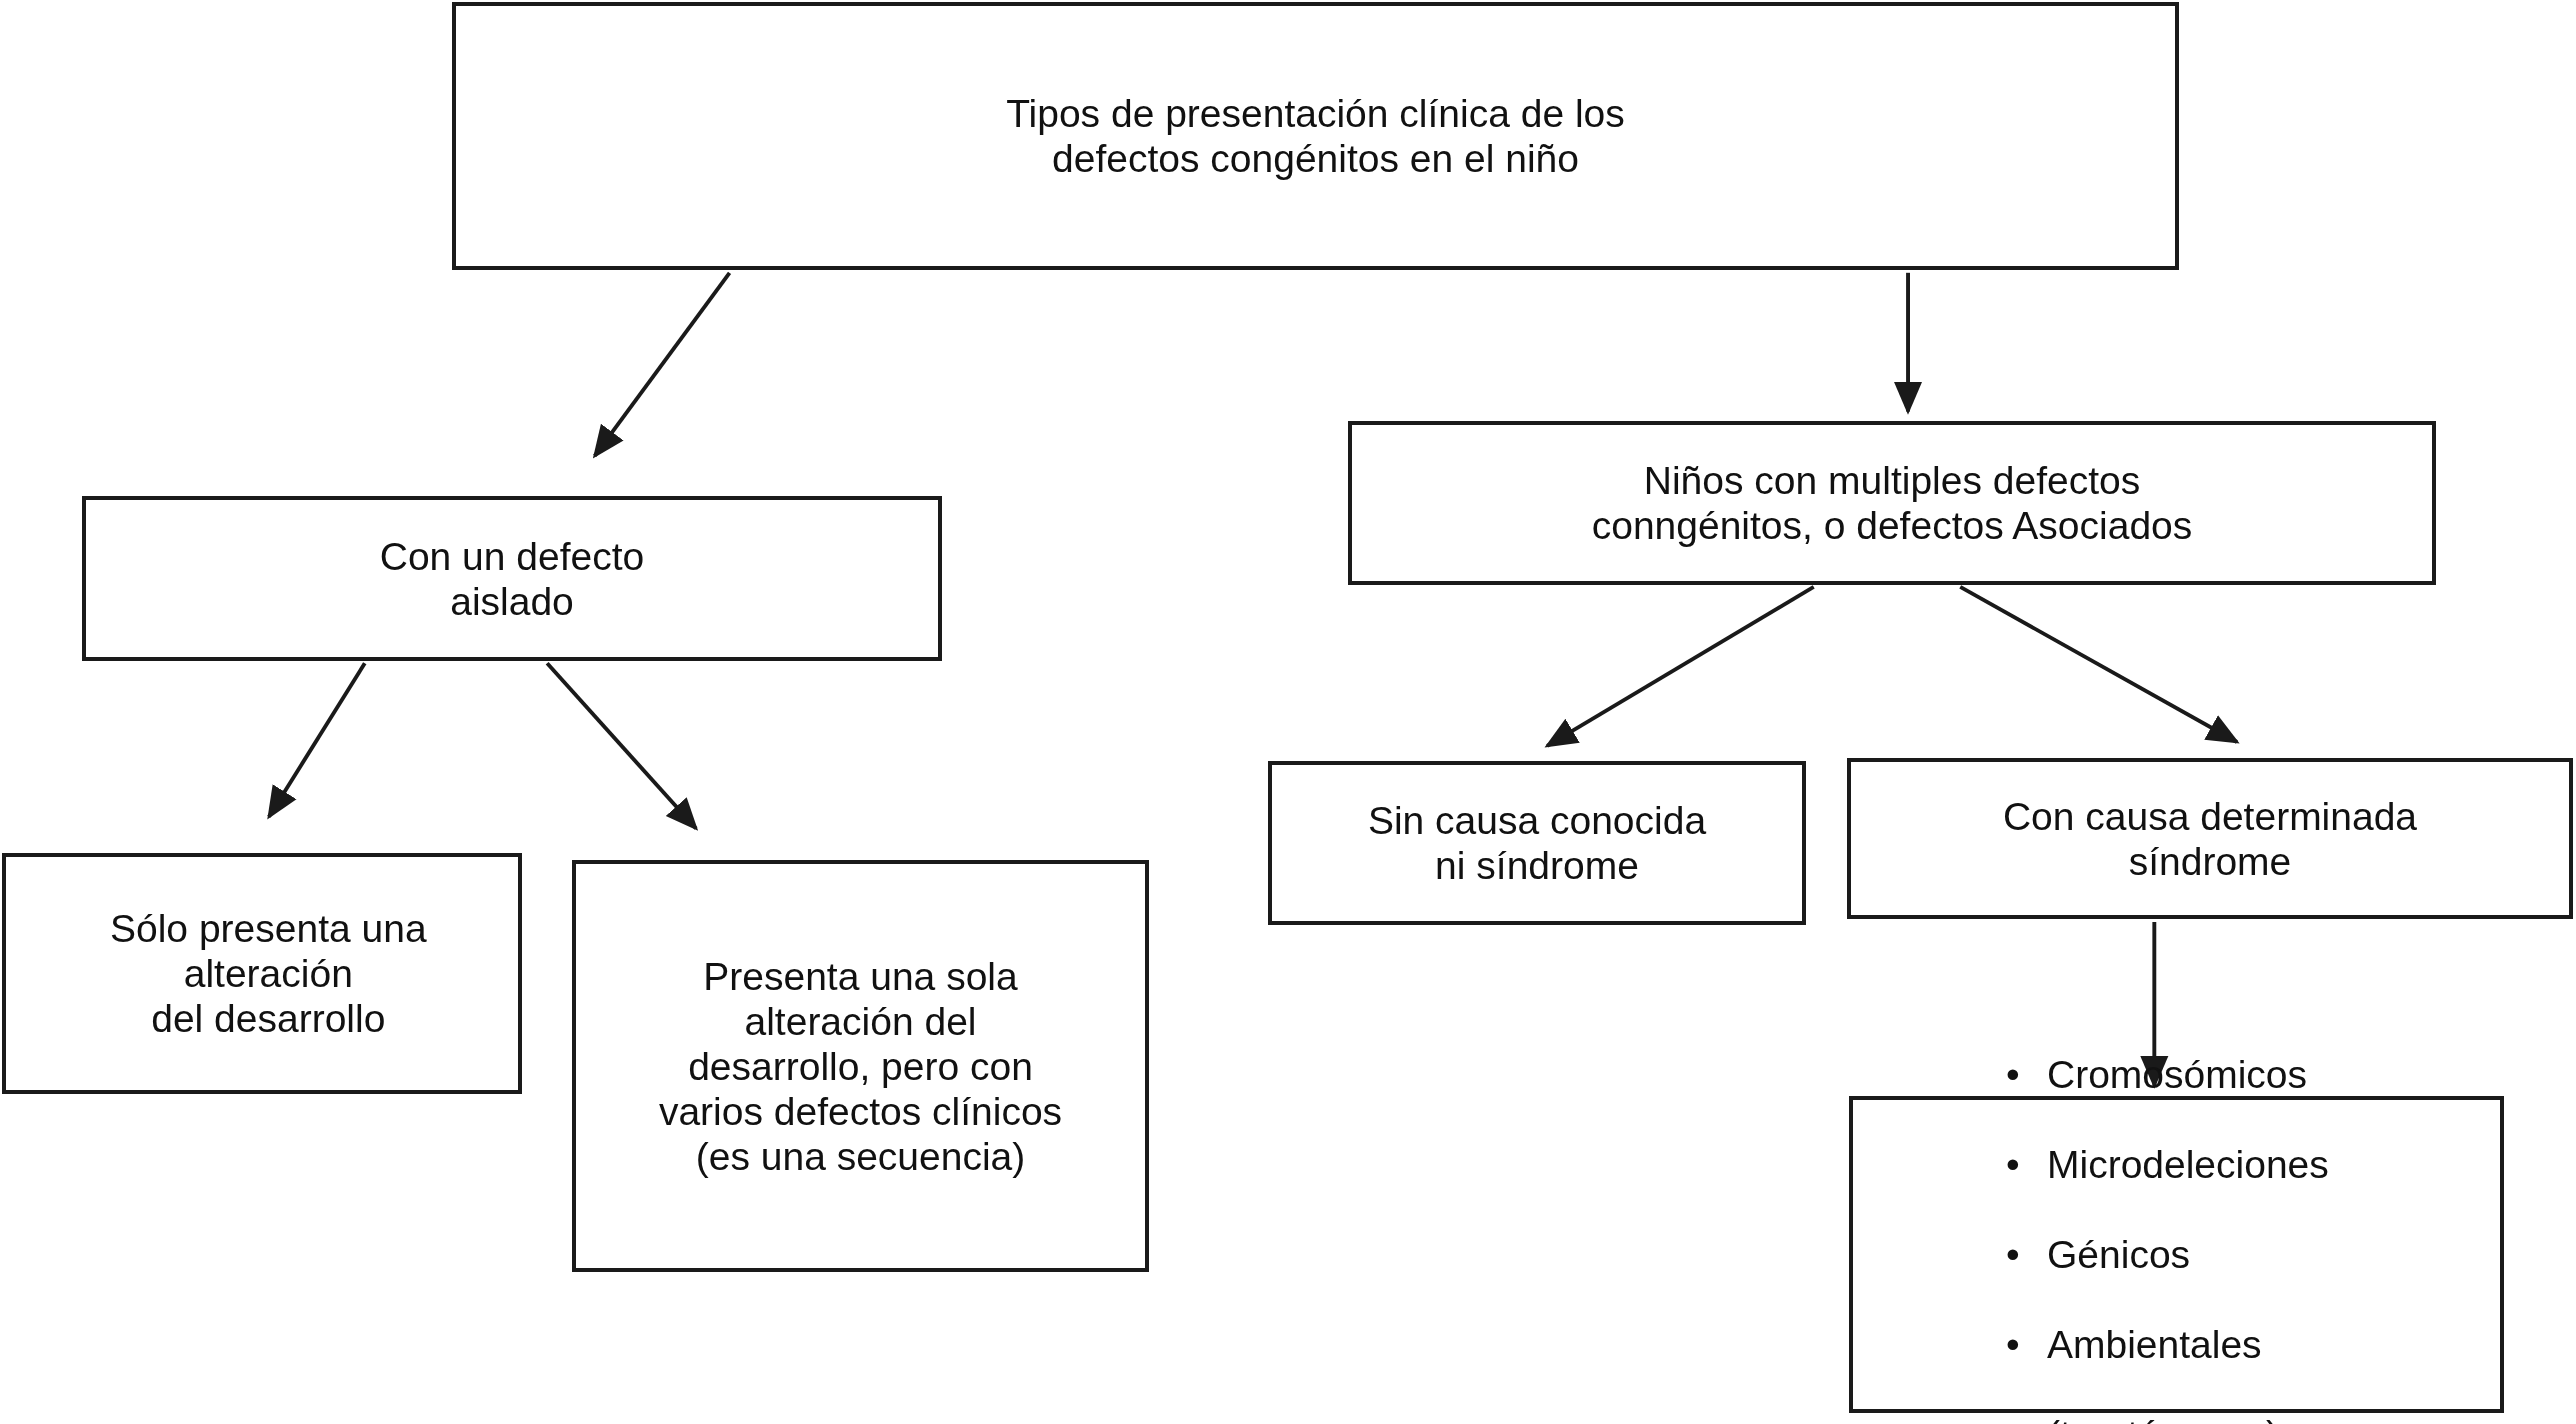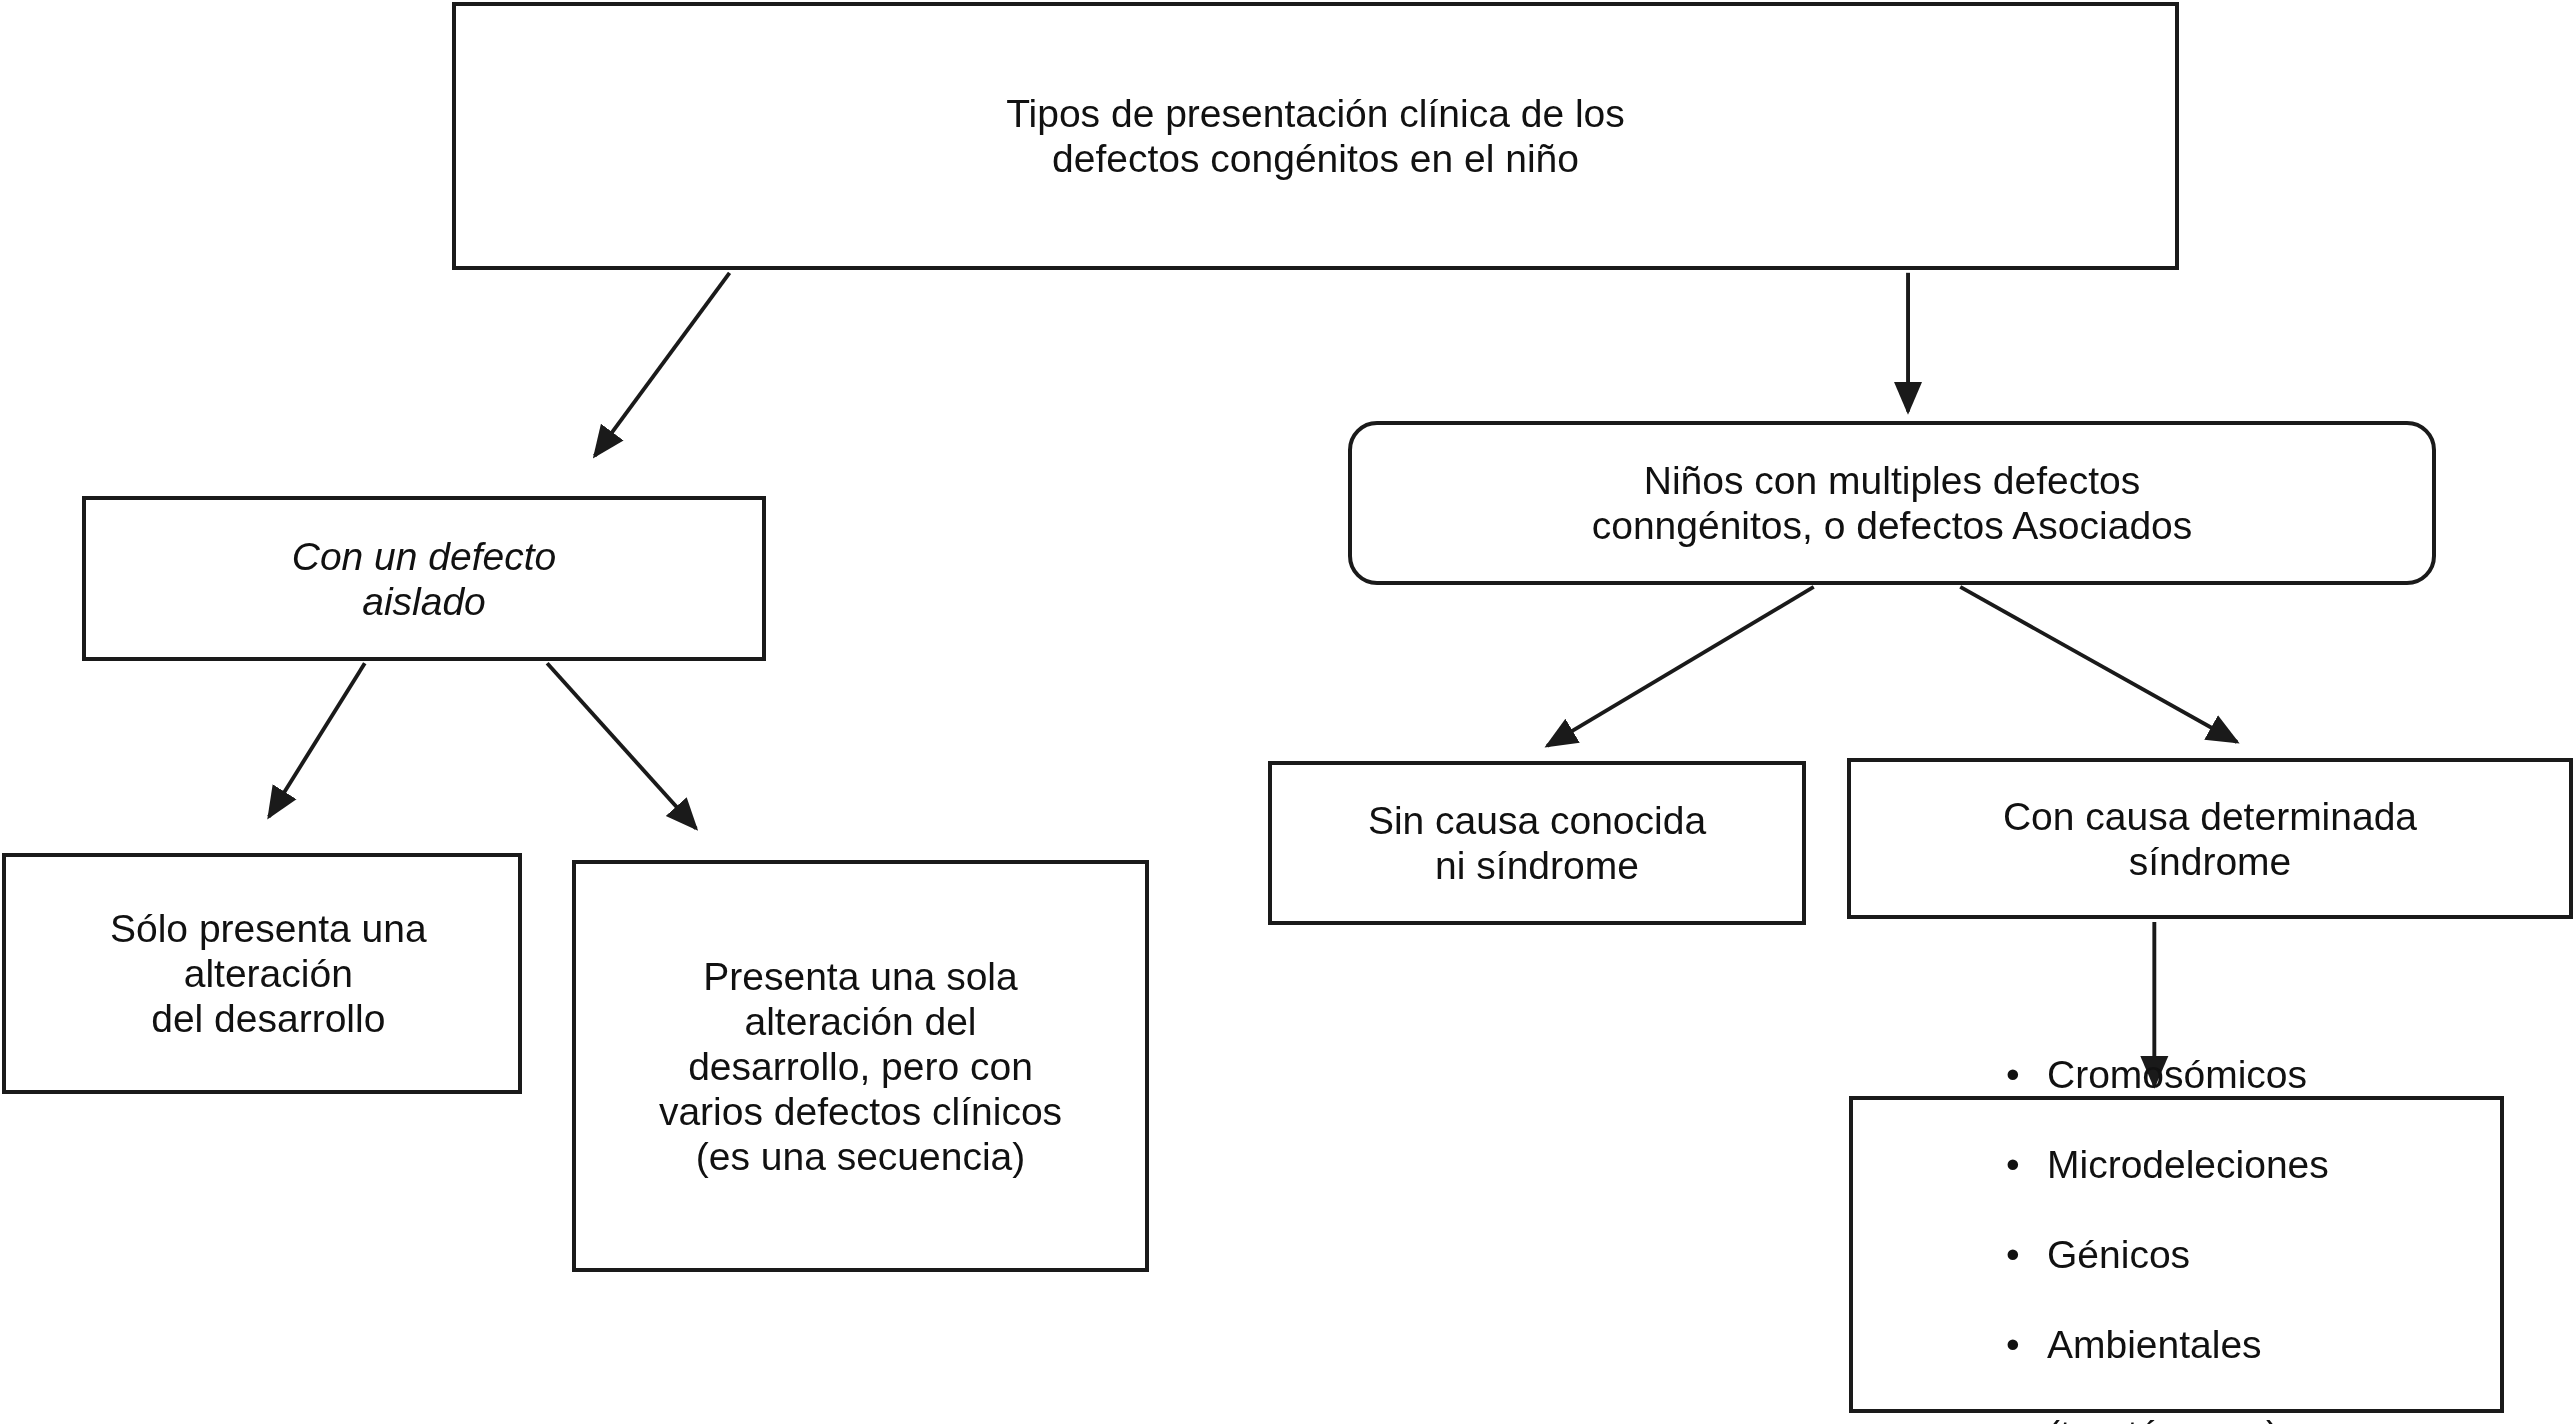--- a/index.html
+++ b/index.html
@@ -22,22 +22,22 @@
     background: #ffffff;
     display: flex;
     align-items: center;
     justify-content: center;
     text-align: center;
     font-size: 39px;
     line-height: 45px;
     white-space: pre-line;
   }
   #node-root        { left: 452px;  top: 2.3px;    width: 1727px; height: 268px; }
-  #node-isolated    { left: 82px;  top: 496px;  width: 684px;  height: 165px; font-style: italic; }
-  #node-multiple    { left: 1348px; top: 421px;  width: 1088px; height: 164px; border-radius: 29px; }
+  #node-isolated    { left: 82px;  top: 496px;  width: 860px;  height: 165px; }
+  #node-multiple    { left: 1348px; top: 421px;  width: 1088px; height: 164px; }
   #node-single      { left: 2.3px;    top: 853px; width: 520px;  height: 241px; padding-left: 12px; }
   #node-sequence    { left: 572px;  top: 860px; width: 577px;  height: 412px; }
   #node-no-cause    { left: 1236px; top: 761px;  width: 538px;  height: 164px; margin-left: 32px; }
   #node-known-cause { left: 1847px; top: 758px;  width: 726px;  height: 161px; }
   #node-causes {
     left: 1849px; top: 1096px; width: 655px; height: 317px;
     justify-content: flex-start;
     text-align: left;
     padding-left: 153px;
   }

